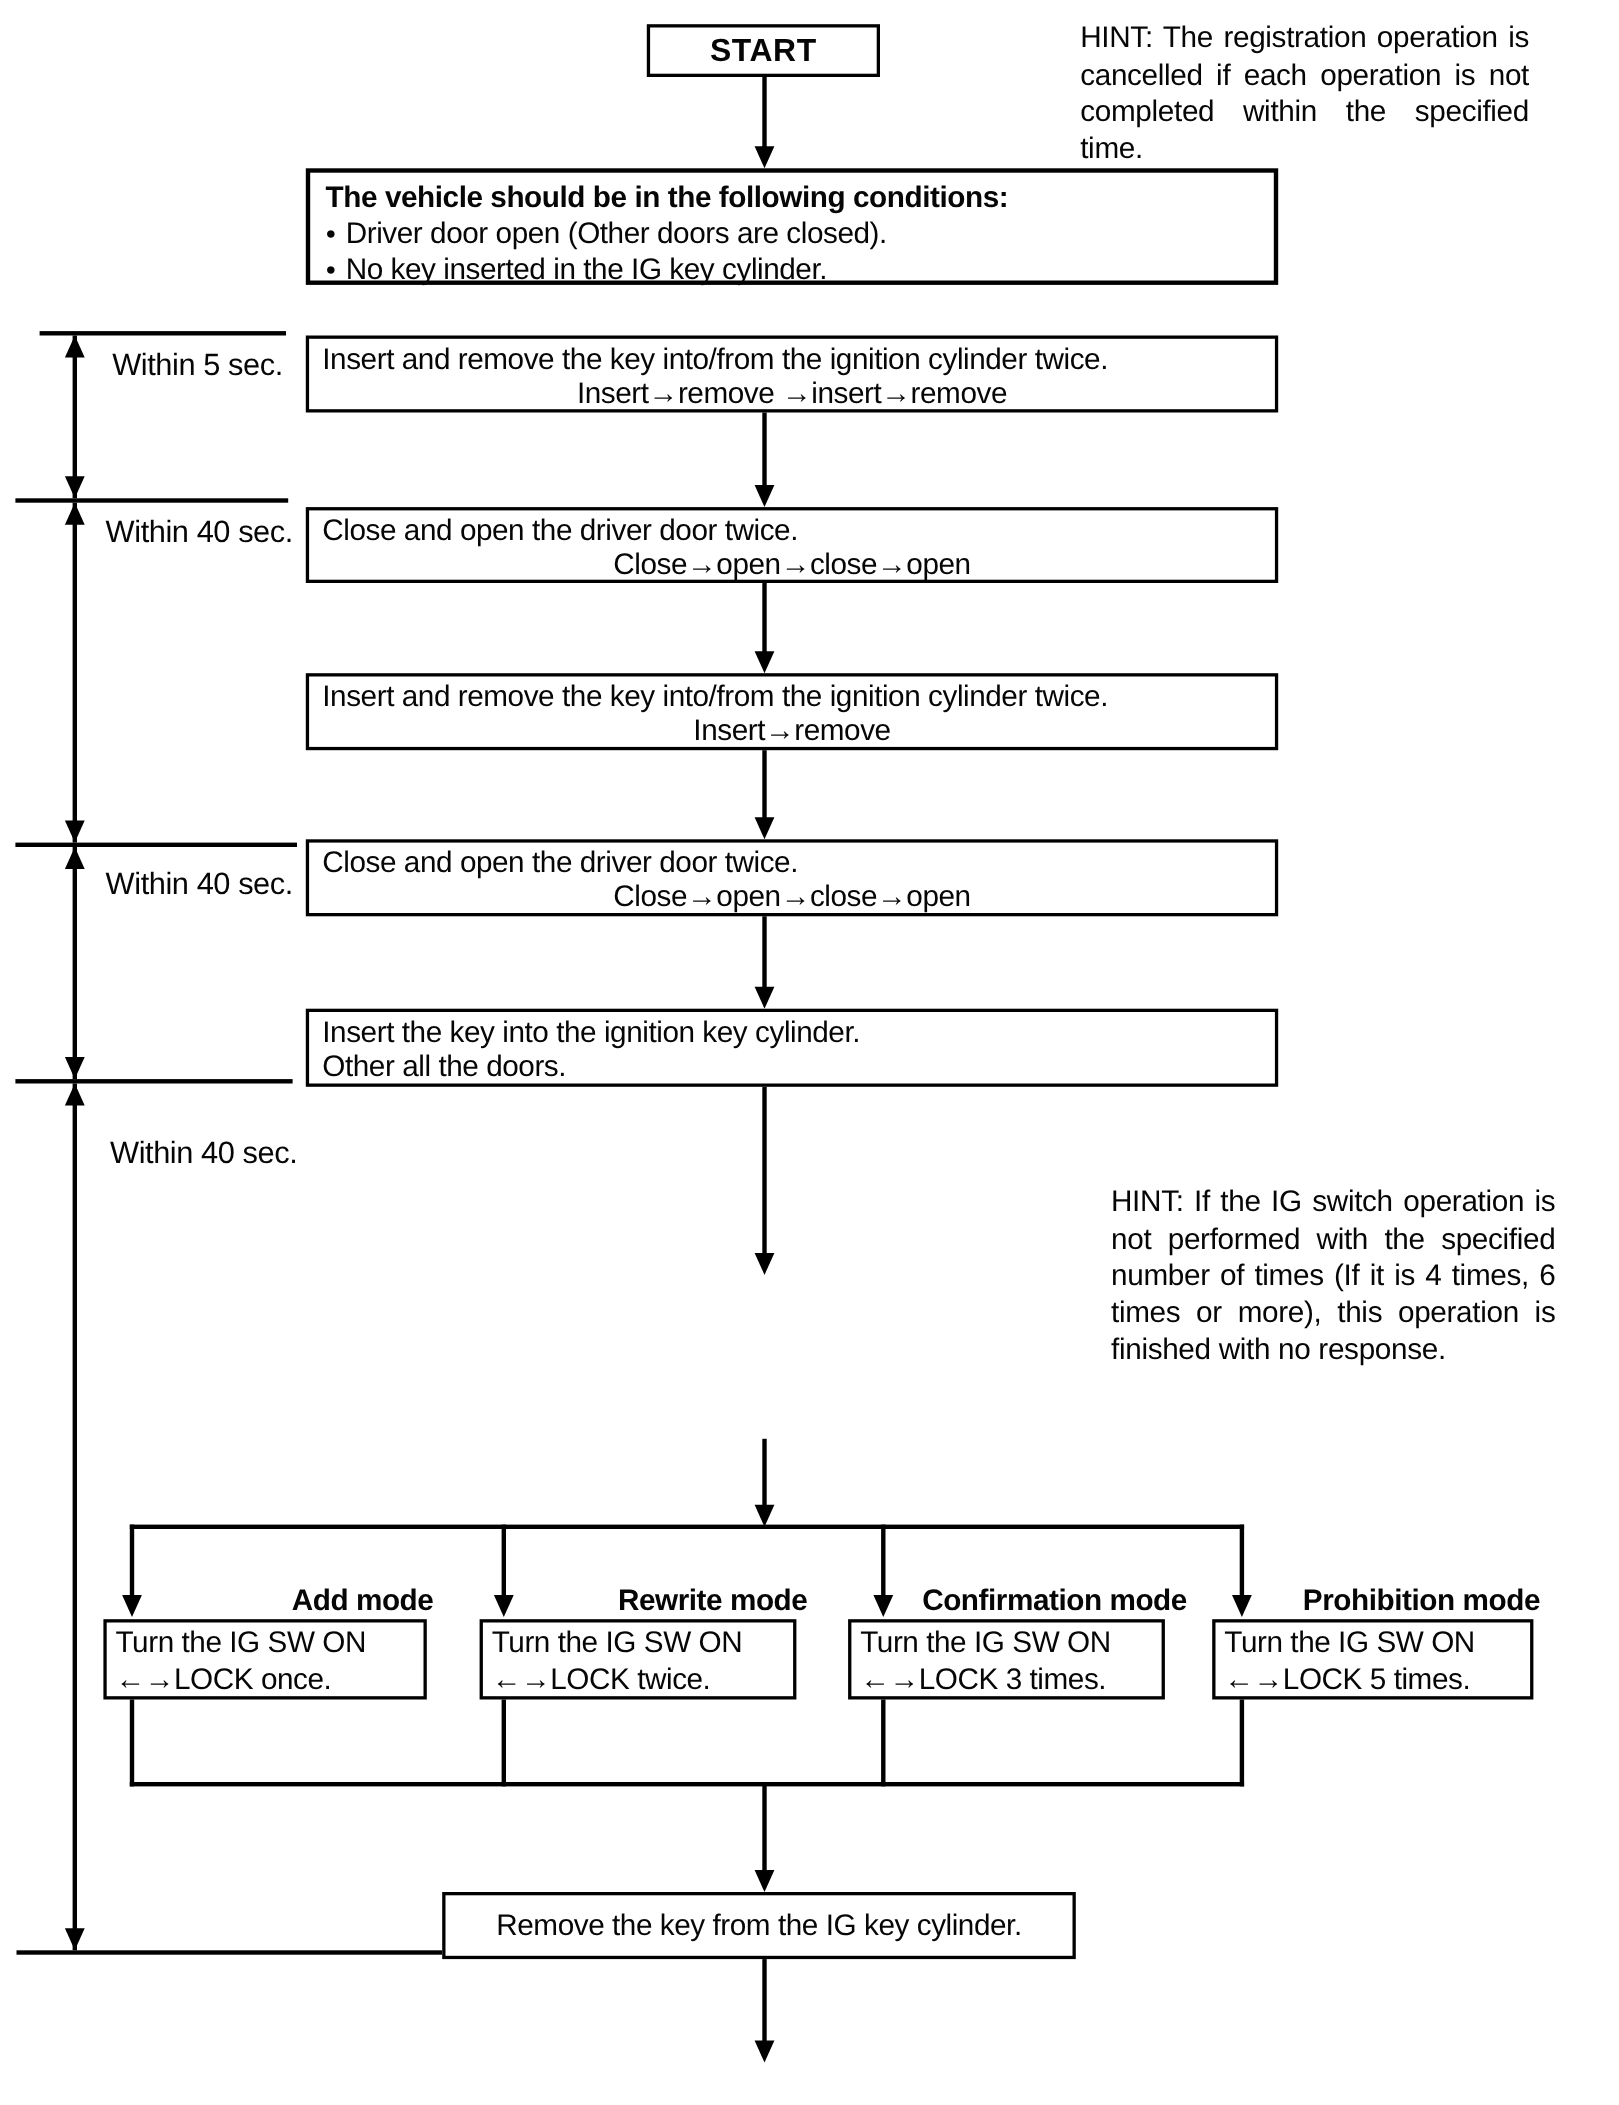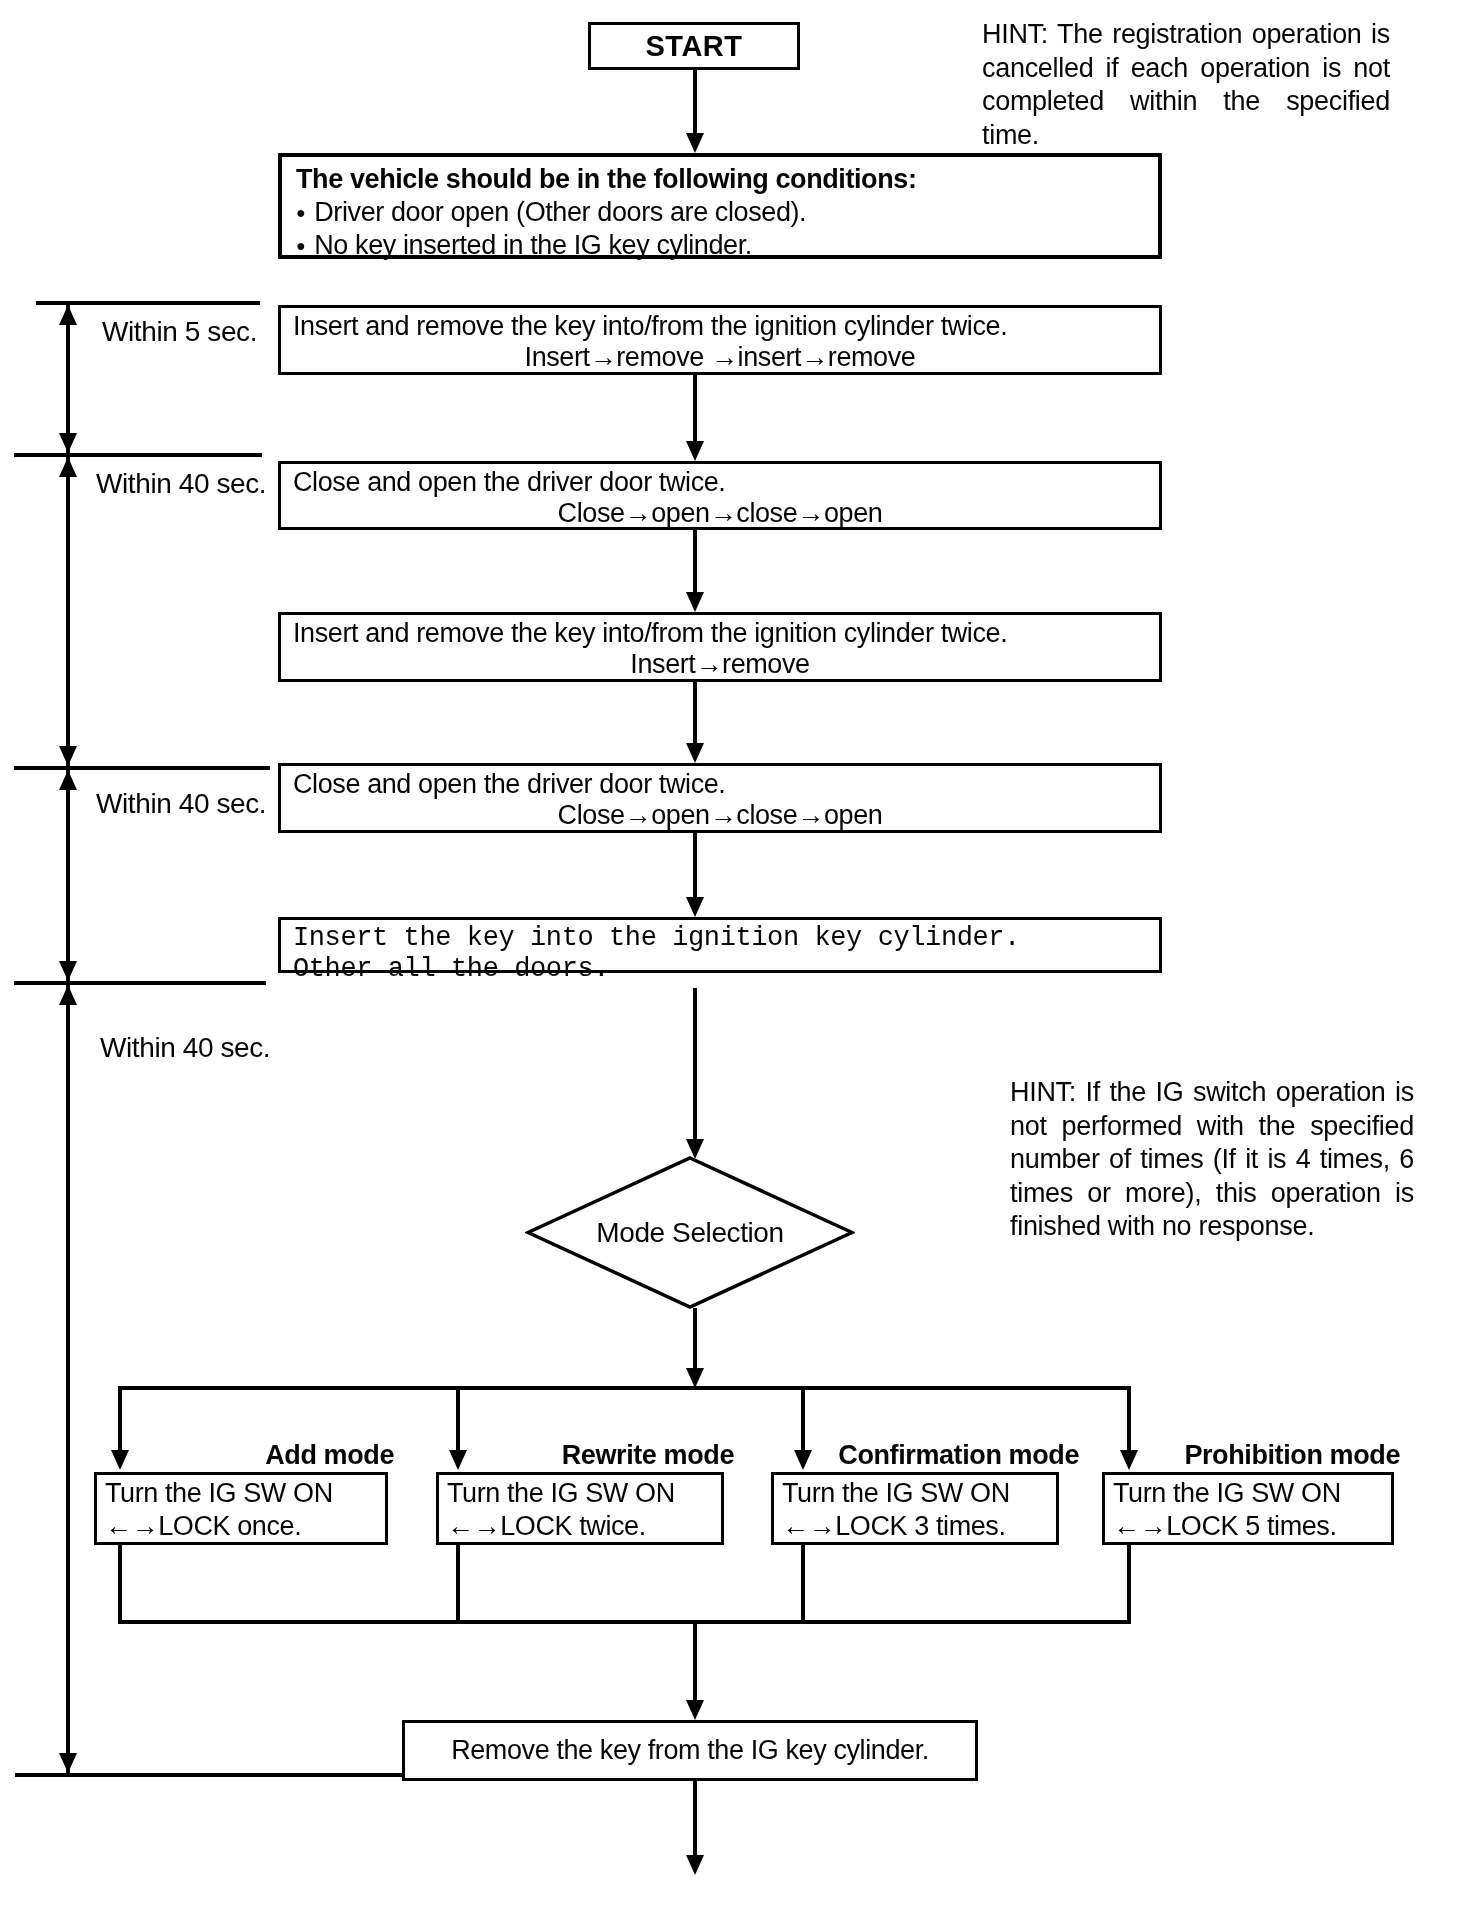--- a/index.html
+++ b/index.html
@@ -101,21 +101,21 @@
   <div class="ah-down" style="left:686px;top:743px;"></div>
 
   <div class="nbox stepbox" style="left:278px;top:763px;width:884px;height:70px;">
     <span class="l1">Close and open the driver door twice.</span>
     <span class="l2">Close→open→close→open</span>
   </div>
 
   <div class="vline" style="left:693px;top:833px;height:65px;"></div>
   <div class="ah-down" style="left:686px;top:897px;"></div>
 
-  <div class="nbox stepbox leftlines" style="left:278px;top:917px;width:884px;height:56px;font-family:Liberation Mono, monospace;">
+  <div class="nbox stepbox leftlines" style="left:278px;top:917px;width:884px;height:71px;">
     <span class="l1">Insert the key into the ignition key cylinder.</span>
     <span class="l2">Other all the doors.</span>
   </div>
 
   <div class="hline" style="left:36px;top:301px;width:224px;"></div>
   <div class="hline" style="left:14px;top:453px;width:248px;"></div>
   <div class="hline" style="left:14px;top:766px;width:256px;"></div>
   <div class="hline" style="left:14px;top:981px;width:252px;"></div>
 
   <div class="vline" style="left:66px;top:305px;height:148px;"></div>
@@ -137,26 +137,20 @@
   <div class="ah-up" style="left:59px;top:985px;"></div>
   <div class="ah-down" style="left:59px;top:1753px;"></div>
   <div class="timerlabel" style="left:100px;top:1032px;">Within 40 sec.</div>
   <div class="hline" style="left:15px;top:1773px;width:387px;"></div>
 
   <div class="hint" style="left:1010px;top:1076px;width:404px;">HINT: If the IG switch operation is not performed with the specified number of times (If it is 4 times, 6 times or more), this operation is finished with no response.</div>
 
   <div class="vline" style="left:693px;top:988px;height:152px;"></div>
   <div class="ah-down" style="left:686px;top:1139px;"></div>
 
-  <div id="diamond">
-    <svg width="330" height="155" viewBox="0 0 330 155">
-      <polygon points="165,3 327,77.5 165,152 3,77.5" fill="#ffffff" stroke="#000000" stroke-width="3.5"></polygon>
-    </svg>
-    <div class="dl">Mode Selection</div>
-  </div>
 
   <div class="vline" style="left:693px;top:1308px;height:62px;"></div>
   <div class="ah-down" style="left:686px;top:1368px;"></div>
 
   <div class="hline" style="left:118px;top:1386px;width:1013px;"></div>
 
   <div class="vline" style="left:118px;top:1386px;height:66px;"></div>
   <div class="ah-down" style="left:111px;top:1450px;"></div>
   <div class="vline" style="left:456px;top:1386px;height:66px;"></div>
   <div class="ah-down" style="left:449px;top:1450px;"></div>

